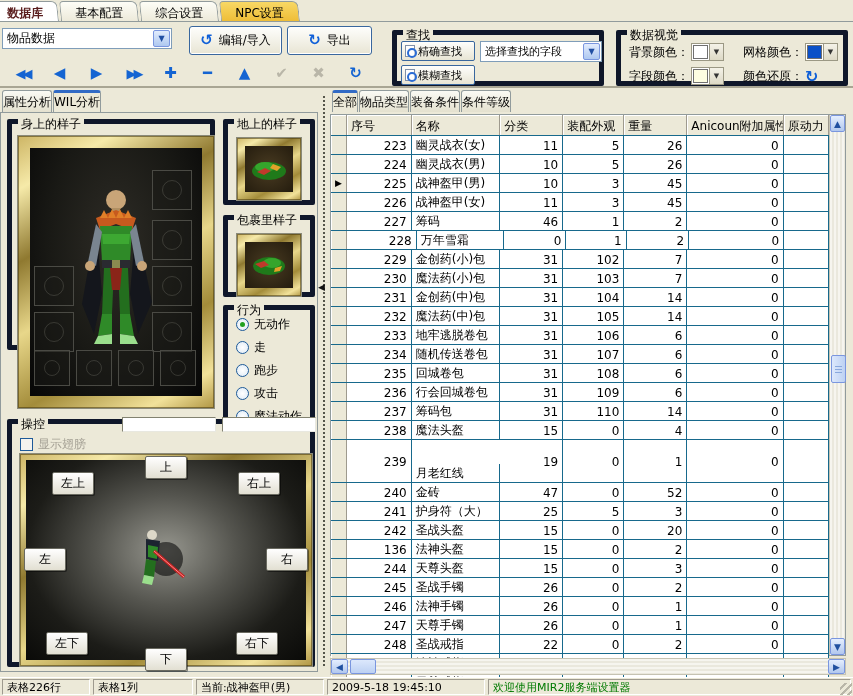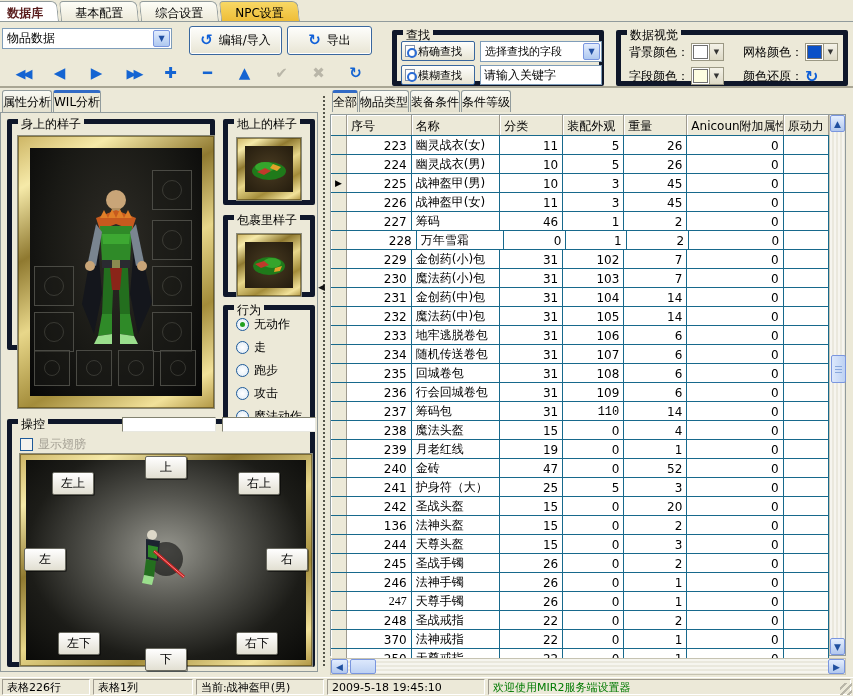--- a/index.html
+++ b/index.html
@@ -112,21 +112,21 @@
   #pad-inner { width:100%; height:100%; position:relative;
     background:radial-gradient(ellipse at 50% 45%, #96968e 0%, #55554f 35%, #1c1c18 70%, #0a0a08 100%); }
   .dir-btn { position:absolute; min-width:42px; height:23px; padding:0 8px;
     border:1px solid #6a6a60; border-radius:2px; background:linear-gradient(#ffffff,#e2dfd2);
     box-shadow:1px 1px 0 rgba(0,0,0,.45); font:inherit; cursor:pointer; z-index:5; }
   .db-up { left:50%; top:-4px; transform:translateX(-50%); }
   .db-upleft { left:26px; top:12px; }
   .db-upright { right:26px; top:12px; }
   .db-left { left:-2px; top:88px; }
   .db-right { right:-2px; top:88px; }
-  .db-downleft { left:32px; top:172px; }
+  .db-downleft { left:20px; top:172px; }
   .db-downright { right:28px; top:172px; }
   .db-down { left:50%; top:188px; transform:translateX(-50%); }
   #pad-sprite { position:absolute; left:47%; top:52%; transform:translate(-50%,-50%); }
 
   
   #splitter { position:absolute; left:318px; top:90px; width:12px; height:582px; }
   #splitter .dots { position:absolute; left:5px; top:6px; bottom:6px; border-left:2px dotted #55554a; }
   #splitter .arr { position:absolute; left:0; top:192px; font-size:9px; color:#111; cursor:pointer; }
 
   
@@ -216,21 +216,20 @@
       <span>精确查找</span>
     </div>
     <div class="find-btn" id="find-fuzzy">
       <span class="doc-ico"></span>
       <span>模糊查找</span>
     </div>
     <div class="combo" id="field-combo">
       <span class="cval" style="font-size:11px">选择查找的字段</span>
       <span class="cbtn">▼</span>
     </div>
-    <input id="keyword-input" value="请输入关键字" style="">
   </div>
 
   <div class="groupbox" id="visual-group">
     <span class="glabel">数据视觉</span>
     <div class="vg-row" style="left:8px; top:8px;">
       <span>背景颜色：</span>
       <span class="swatch-wrap">
         <span class="swatch" id="sw-bg" style="background: rgb(255, 255, 255);"></span>
         <span class="swdd">▼</span>
       </span>
@@ -558,39 +557,39 @@
             <div class="gcell num" style="width: 62px;">109</div>
             <div class="gcell num" style="width: 64px;">6</div>
             <div class="gcell num" style="width: 98px;">0</div>
             <div class="gcell txt" style="width: 46px;"></div>
           </div>
           <div class="grow">
             <div class="ind-cell" style="width: 16px;"></div>
             <div class="gcell num" style="width: 66px;">237</div>
             <div class="gcell txt" style="width: 90px;">筹码包</div>
             <div class="gcell num" style="width: 64px;">31</div>
-            <div class="gcell num" style="width: 62px; font-family: Liberation Mono, monospace;">110</div>
+            <div class="gcell num" style="width: 62px;">110</div>
             <div class="gcell num" style="width: 64px;">14</div>
             <div class="gcell num" style="width: 98px;">0</div>
             <div class="gcell txt" style="width: 46px;"></div>
           </div>
           <div class="grow">
             <div class="ind-cell" style="width: 16px;"></div>
             <div class="gcell num" style="width: 66px;">238</div>
             <div class="gcell txt" style="width: 90px;">魔法头盔</div>
             <div class="gcell num" style="width: 64px;">15</div>
             <div class="gcell num" style="width: 62px;">0</div>
             <div class="gcell num" style="width: 64px;">4</div>
             <div class="gcell num" style="width: 98px;">0</div>
             <div class="gcell txt" style="width: 46px;"></div>
           </div>
           <div class="grow">
             <div class="ind-cell" style="width: 16px;"></div>
             <div class="gcell num" style="width: 66px;">239</div>
-            <div class="gcell txt" style="width: 90px;">月老红线</div>
+            <div class="gcell txt" style="width: 90px; margin-top: 24px;">月老红线</div>
             <div class="gcell num" style="width: 64px;">19</div>
             <div class="gcell num" style="width: 62px;">0</div>
             <div class="gcell num" style="width: 64px;">1</div>
             <div class="gcell num" style="width: 98px;">0</div>
             <div class="gcell txt" style="width: 46px;"></div>
           </div>
           <div class="grow">
             <div class="ind-cell" style="width: 16px;"></div>
             <div class="gcell num" style="width: 66px;">240</div>
             <div class="gcell txt" style="width: 90px;">金砖</div>
@@ -655,21 +654,21 @@
             <div class="gcell num" style="width: 66px;">246</div>
             <div class="gcell txt" style="width: 90px;">法神手镯</div>
             <div class="gcell num" style="width: 64px;">26</div>
             <div class="gcell num" style="width: 62px;">0</div>
             <div class="gcell num" style="width: 64px;">1</div>
             <div class="gcell num" style="width: 98px;">0</div>
             <div class="gcell txt" style="width: 46px;"></div>
           </div>
           <div class="grow">
             <div class="ind-cell" style="width: 16px;"></div>
-            <div class="gcell num" style="width: 66px; font-family: Liberation Serif, serif;">247</div>
+            <div class="gcell num" style="width: 66px;">247</div>
             <div class="gcell txt" style="width: 90px;">天尊手镯</div>
             <div class="gcell num" style="width: 64px;">26</div>
             <div class="gcell num" style="width: 62px;">0</div>
             <div class="gcell num" style="width: 64px;">1</div>
             <div class="gcell num" style="width: 98px;">0</div>
             <div class="gcell txt" style="width: 46px;"></div>
           </div>
           <div class="grow">
             <div class="ind-cell" style="width: 16px;"></div>
             <div class="gcell num" style="width: 66px;">248</div>

